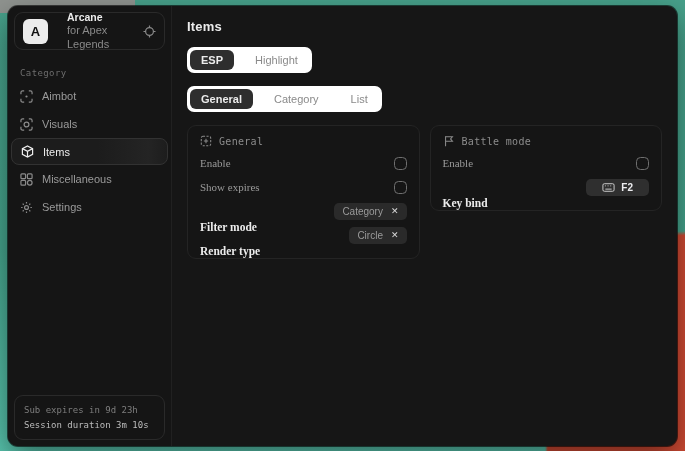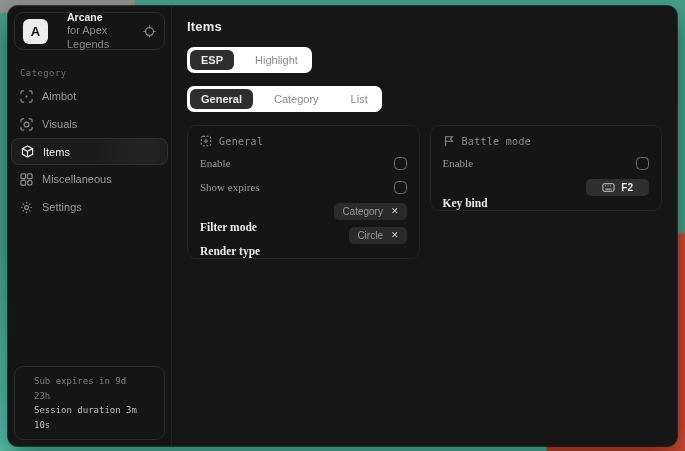--- a/index.html
+++ b/index.html
@@ -60,21 +60,21 @@
   .nav-item .nicon { display:flex; width:13px; height:13px; color:#8a8a8a; }
   .nav-item.active {
     margin:0 3px; padding:0 9px; height:27px;
     background:linear-gradient(90deg,#1c1c1c 55%, #242424 88%, #1d1d1d);
     border:1px solid #323232; border-radius:8px;
     color:#ececec;
   }
   .nav-item.active .nicon { color:#ececec; }
 
   .sidebar-footer {
-    margin:auto 6px 6px; padding:7px 19px;
+    margin:auto 6px 6px; padding:7px 9px;
     border:1px solid #2a2a2a; border-radius:9px;
     font-family:"DejaVu Sans Mono",monospace; font-size:9px; line-height:1.6;
   }
   .foot-line1 { color:#7e7e7e; }
   .foot-line2 { color:#bdbdbd; }
 
   
   .main { flex:1; padding:13px 15px; display:flex; flex-direction:column; }
   .page-title { color:#ececec; font-size:13px; font-weight:bold; letter-spacing:.2px; }
 

